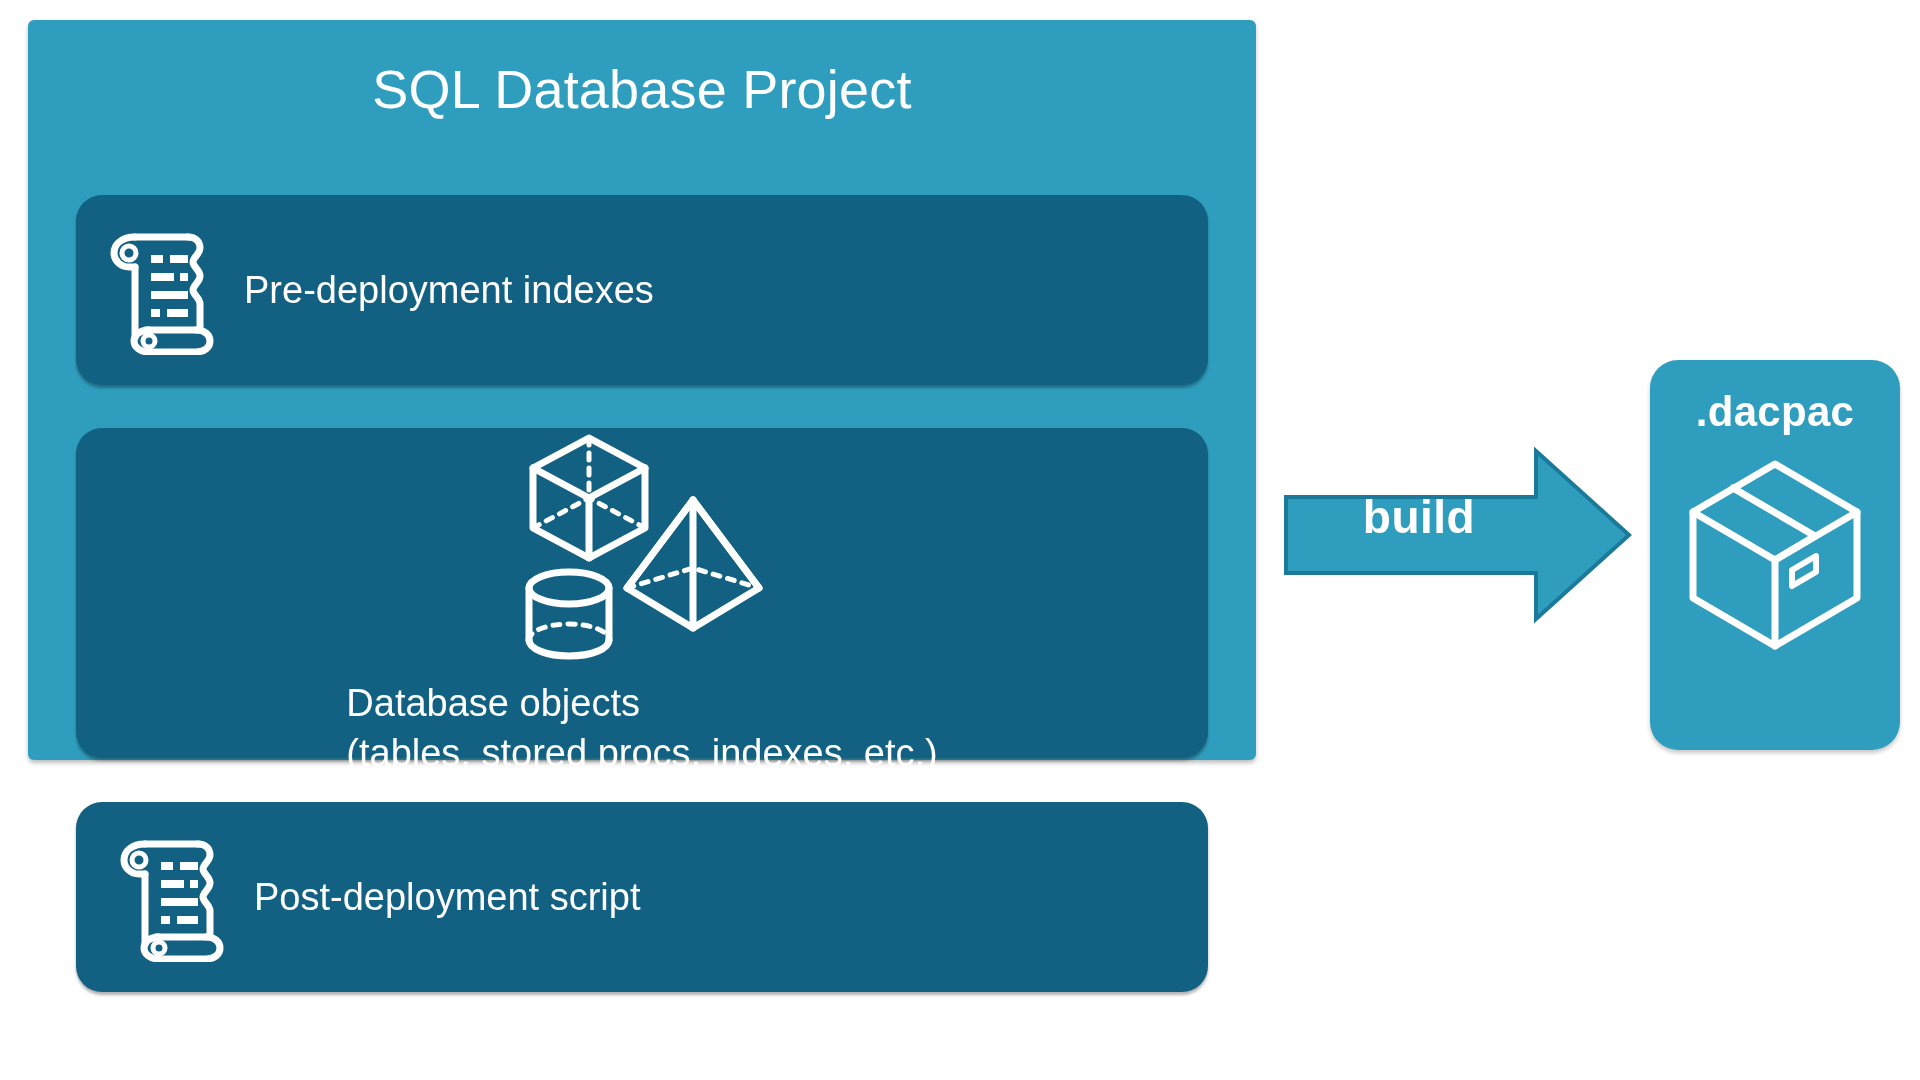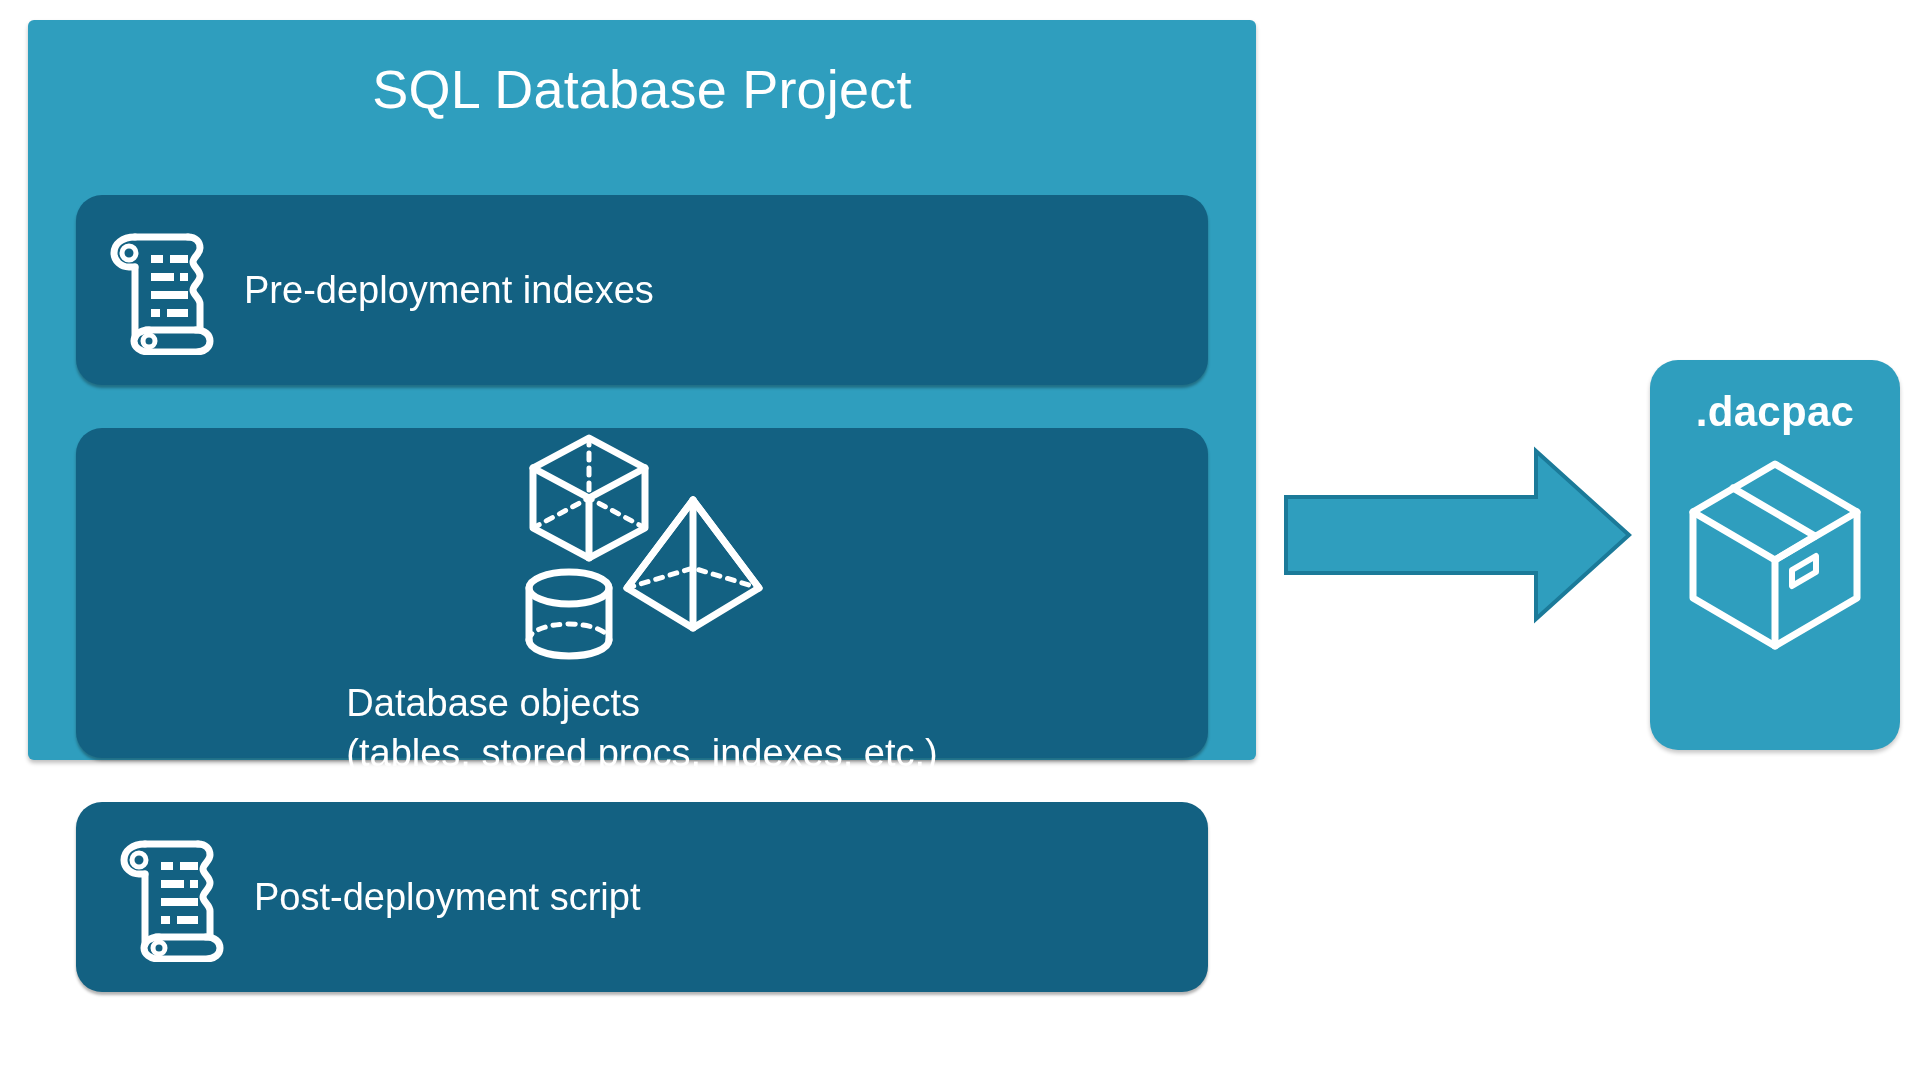--- a/index.html
+++ b/index.html
@@ -220,20 +220,21 @@
       </div>
       <div class="card-label">Post-deployment script</div>
     </div>
   </div>
 
   <div class="build-arrow">
     <svg viewBox="0 0 350 180" preserveAspectRatio="none">
       <path d="M2 52 L252 52 L252 6 L345 90 L252 174 L252 128 L2 128 Z" fill="#2f9ebe" stroke="#1b7a99" stroke-width="4" stroke-linejoin="miter"></path>
     </svg>
   </div>
+  <div class="build-text">build</div>
 
   <div class="dacpac-card">
     <div class="dacpac-title">.dacpac</div>
     <div class="dacpac-icon">
       <svg viewBox="0 0 190 210" fill="none" stroke="#ffffff" stroke-width="7" stroke-linecap="round" stroke-linejoin="round">
 
         <path d="M13 62 L95 14 L177 62 L177 148 L95 196 L13 148 Z"></path>
 
         <path d="M95 110 L95 196"></path>
 

